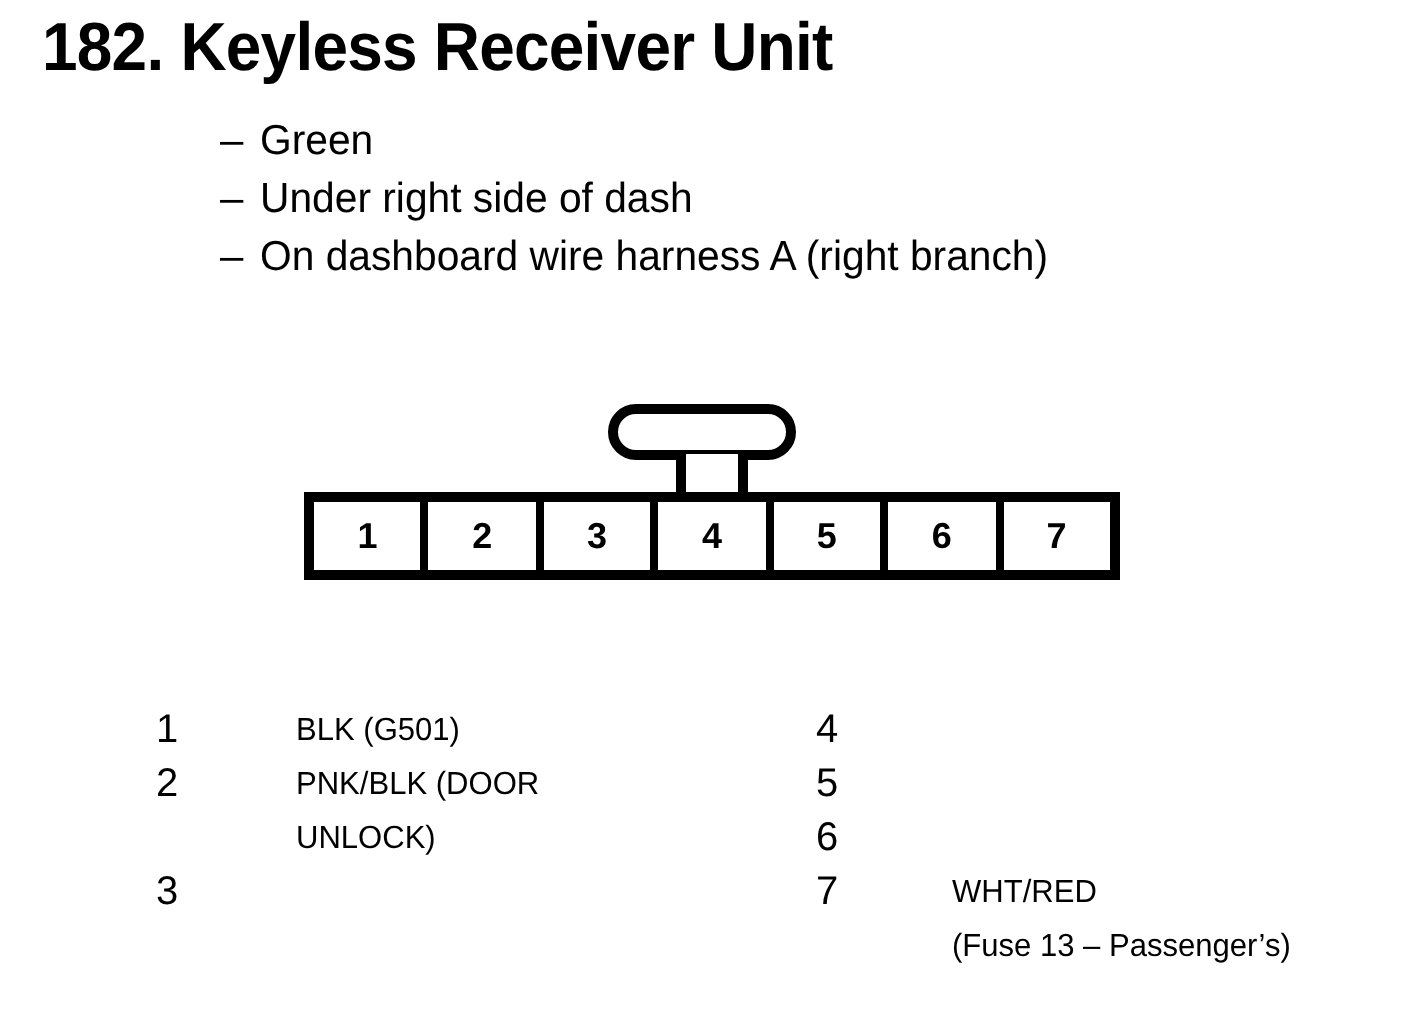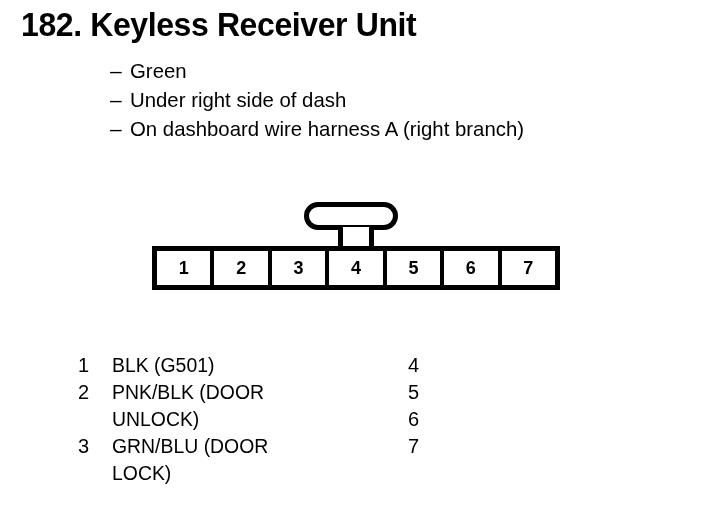--- a/index.html
+++ b/index.html
@@ -126,22 +126,23 @@
   .legend-num {
     flex: 0 0 auto;
     font-size: 20px;
     line-height: 27px;
   }
   #legend-left  .legend-num { width: 34px; }
   #legend-right .legend-num { width: 32px; }
 
   .legend-label {
     flex: 1 1 auto;
-    font-size: 20px;
+    font-size: 16px;
     line-height: 27px;
+    margin-left: 36px;
   }
   .legend-label .lbl-line {
     display: block;
     white-space: nowrap;
     transform: scaleX(0.97);
     transform-origin: left center;
   }
 </style>
 </head>
 <body>
@@ -186,33 +187,33 @@
   </div>
   <div class="legend-item">
     <span class="legend-num">2</span>
     <span class="legend-label">
       <span class="lbl-line">PNK/BLK (DOOR</span>
       <span class="lbl-line">UNLOCK)</span>
     </span>
   </div>
   <div class="legend-item">
     <span class="legend-num">3</span>
+  </div>
+</div>
+
+<div class="legend-col" id="legend-right">
+  <div class="legend-item">
+    <span class="legend-num">4</span>
+  </div>
+  <div class="legend-item">
+    <span class="legend-num">5</span>
+  </div>
+  <div class="legend-item">
+    <span class="legend-num">6</span>
+  </div>
+  <div class="legend-item">
+    <span class="legend-num">7</span>
     <span class="legend-label">
-      <span class="lbl-line">GRN/BLU (DOOR</span>
-      <span class="lbl-line">LOCK)</span>
+      <span class="lbl-line">WHT/RED</span>
+      <span class="lbl-line">(Fuse 13 – Passenger’s)</span>
     </span>
   </div>
 </div>
 
-<div class="legend-col" id="legend-right">
-  <div class="legend-item">
-    <span class="legend-num">4</span>
-  </div>
-  <div class="legend-item">
-    <span class="legend-num">5</span>
-  </div>
-  <div class="legend-item">
-    <span class="legend-num">6</span>
-  </div>
-  <div class="legend-item">
-    <span class="legend-num">7</span>
-  </div>
-</div>
-
 </body></html>

